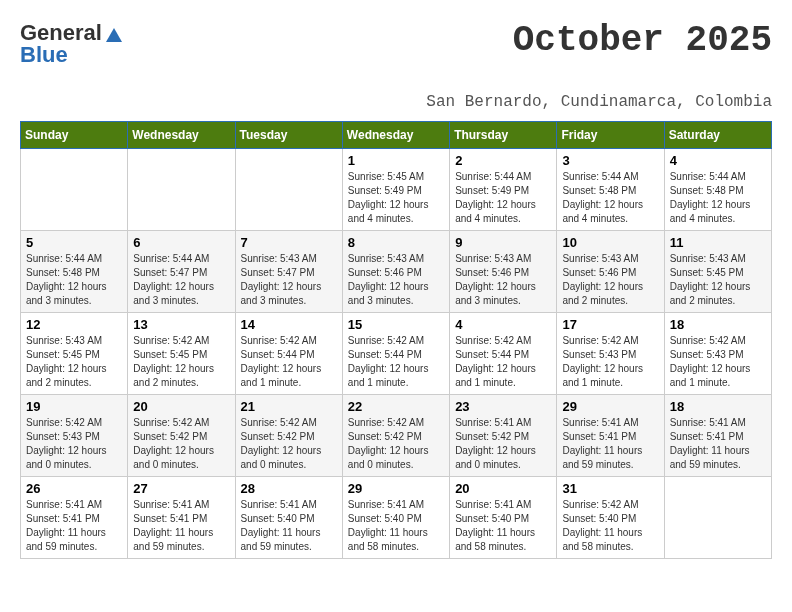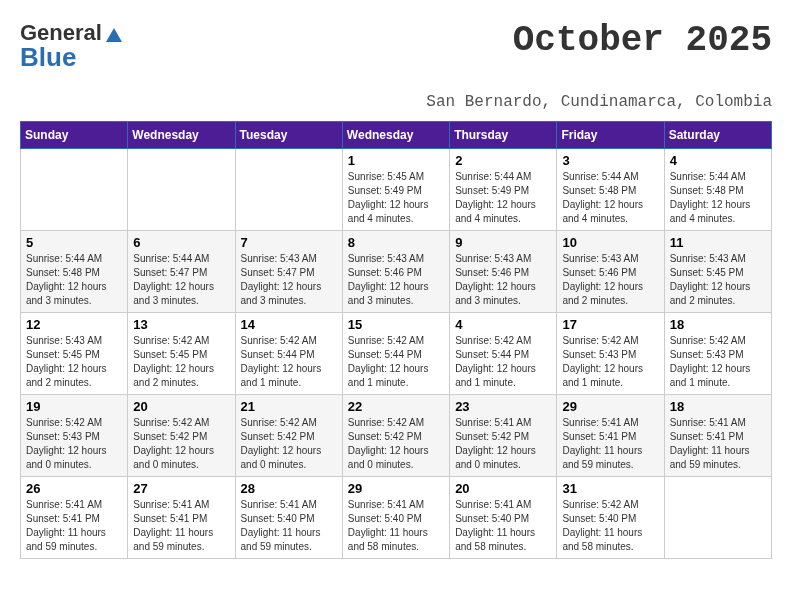--- a/index.html
+++ b/index.html
@@ -24,21 +24,21 @@
     .logo-text {
       display: flex;
       align-items: flex-end;
     }
     .logo-general {
       font-size: 22px;
       font-weight: bold;
       color: #333;
     }
     .logo-blue {
-      font-size: 26px;
+      font-size: 22px;
       font-weight: bold;
       color: #2a6db5;
     }
     .logo-icon {
       width: 20px;
       height: 20px;
       margin-left: 2px;
     }
     .title-block {
       text-align: right;
@@ -53,21 +53,21 @@
       font-size: 16px;
       color: #555;
       margin-top: 32px;
     }
     .calendar {
       width: 100%;
       border-collapse: collapse;
       font-size: 11px;
     }
     .calendar th {
-      background: #4c1d95;
+      background: #4d7c0f;
       color: #fff;
       padding: 6px 4px;
       text-align: left;
       font-size: 12px;
       border: 1px solid #2a6db5;
     }
     .calendar td {
       border: 1px solid #ccc;
       vertical-align: top;
       padding: 4px 5px;

